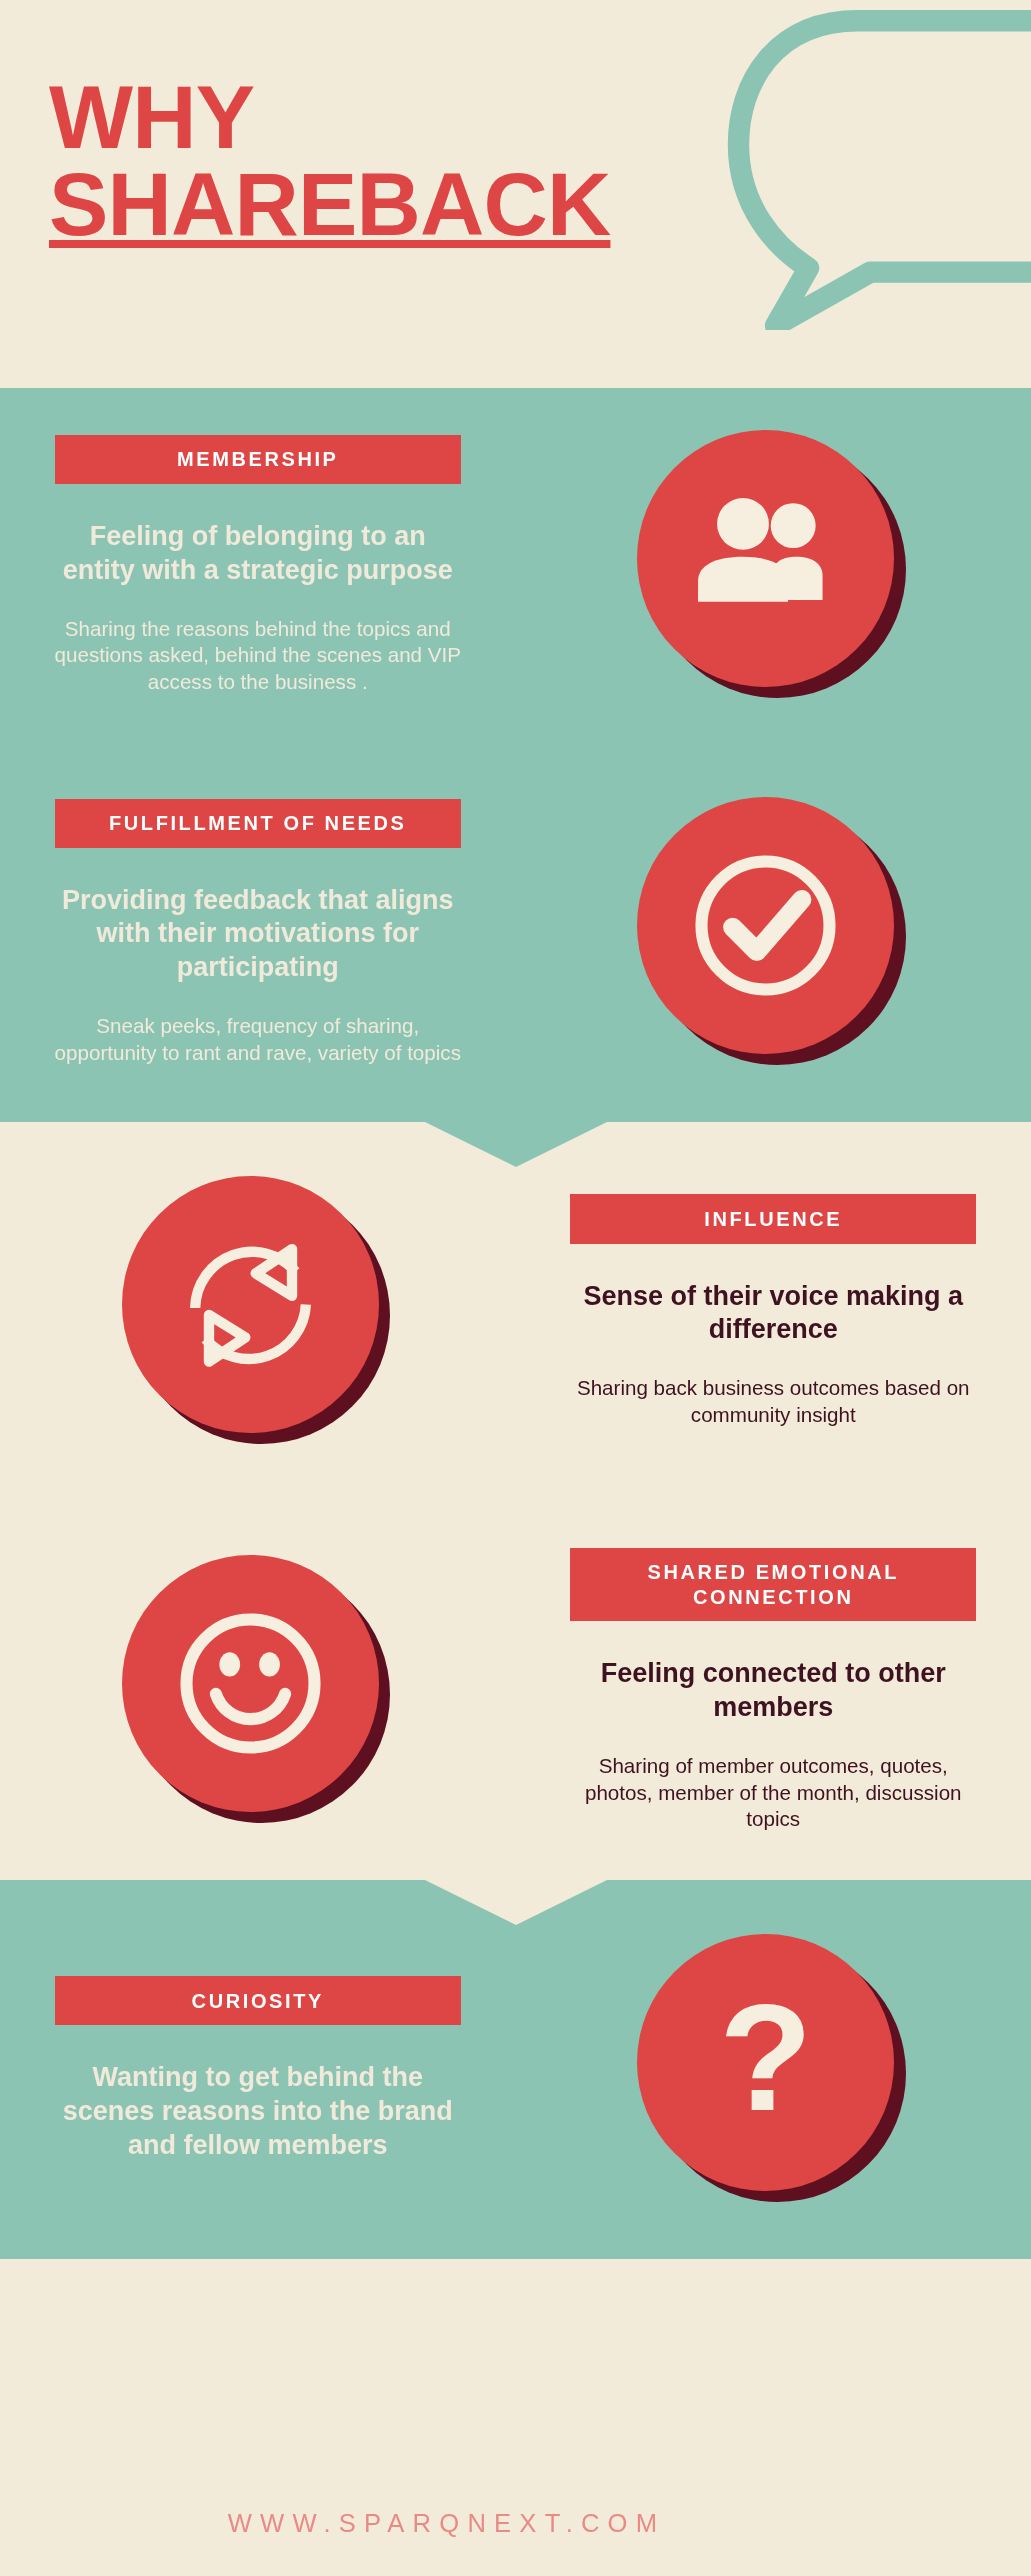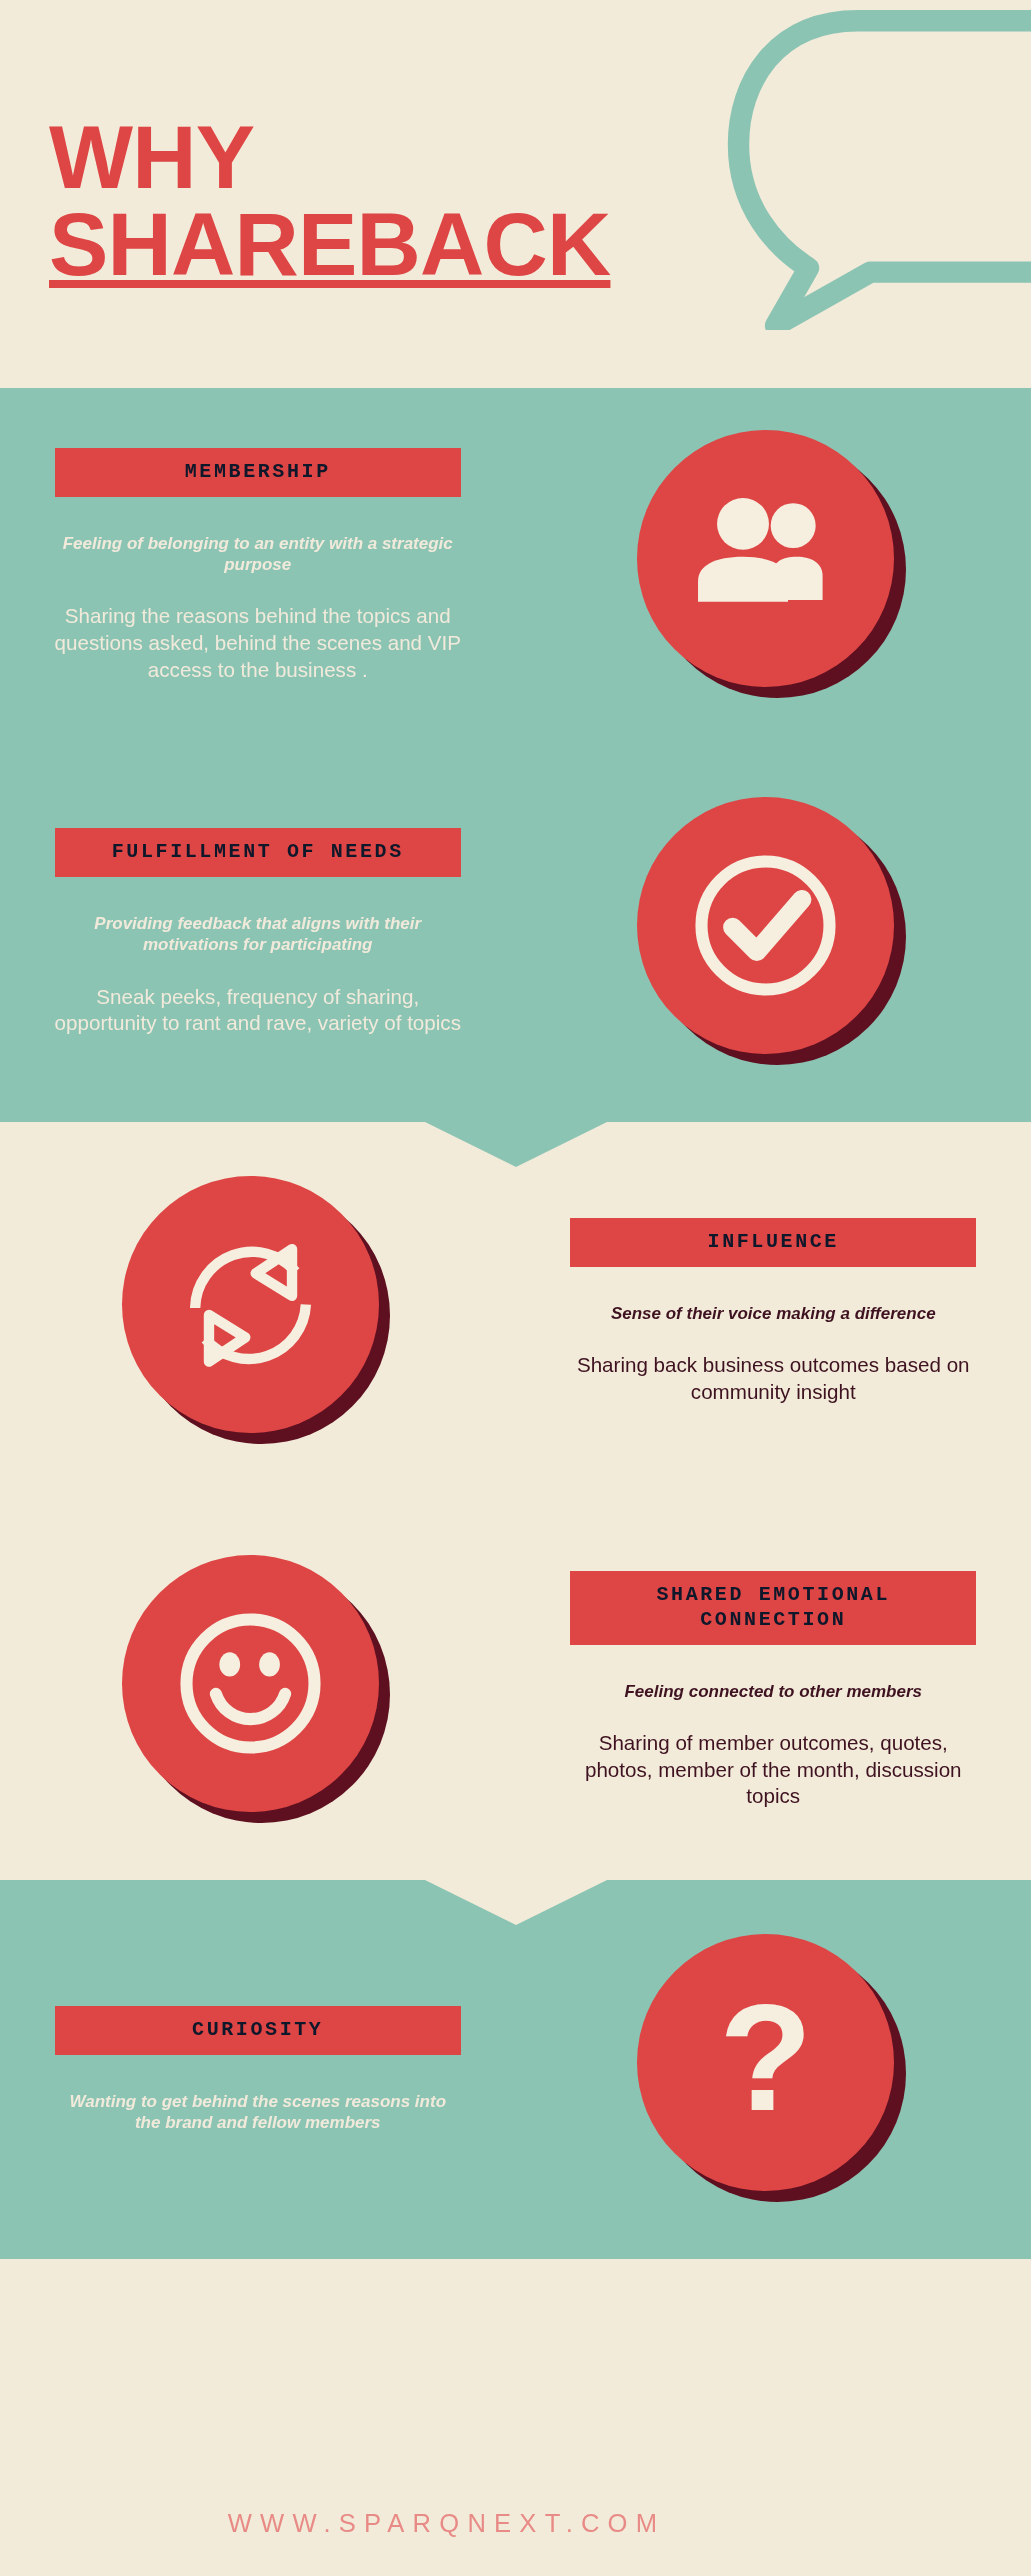--- a/index.html
+++ b/index.html
@@ -16,21 +16,20 @@
   .bubble-svg { position:absolute; top:0; right:0; width:379px; height:330px; }
   .hero-title {
     position:absolute; left:49px; top:74px;
     color:#DE4645;
     font-weight:bold;
     font-size:89px;
     line-height:0.98;
     letter-spacing:-0.8px;
     font-family:"Liberation Sans", sans-serif;
     font-stretch:condensed;
-    margin-top:40px;
   }
   .hero-title .l2 { display:block;text-decoration:underline; }
 
   
   .intro {
     position:absolute; left:0; top:394px; width:1031px; height:159px;
     background:#DE4645;
     display:flex; align-items:center; justify-content:center;
   }
   .intro p {
@@ -47,28 +46,28 @@
            width:0; height:0; border-left:91px solid transparent;
            border-right:91px solid transparent; z-index:6; }
   .notch-teal { border-top:45px solid #8CC4B4; }
   .notch-cream { border-top:45px solid #F3EBDA; }
 
   .row { display:flex; align-items:center; height:100%; }
   .col-text { width:50%; display:flex; flex-direction:column; align-items:center; justify-content:center; padding:0 25px; }
   .col-icon { width:50%; display:flex; align-items:center; justify-content:center; }
 
   .label {
-    background:#DE4645; color:#0f172a;
+    background:#DE4645; color:#ffffff;
     font-weight:bold; font-size:20px; letter-spacing:2.6px;
     text-align:center; padding:12.4px 8.2px;
     width:100%; max-width:406px;
-    text-transform:uppercase; line-height:1.22;font-family:Liberation Mono, monospace;
+    text-transform:uppercase; line-height:1.22;
   }
   .sub {
-    font-style:italic; font-weight:bold; font-size:17px; line-height:1.25;
+    font-weight:bold; font-size:27px; line-height:1.25;
     text-align:center; margin-top:36px; max-width:404px;
   }
   .desc {
     font-size:20.6px; line-height:1.3; text-align:center;
     margin-top:28px; max-width:412px; font-weight:300;
   }
   .on-teal .sub, .on-teal .desc { color:#F1EADB; }
   .on-cream .sub, .on-cream .desc { color:#3E1220; }
 
   

